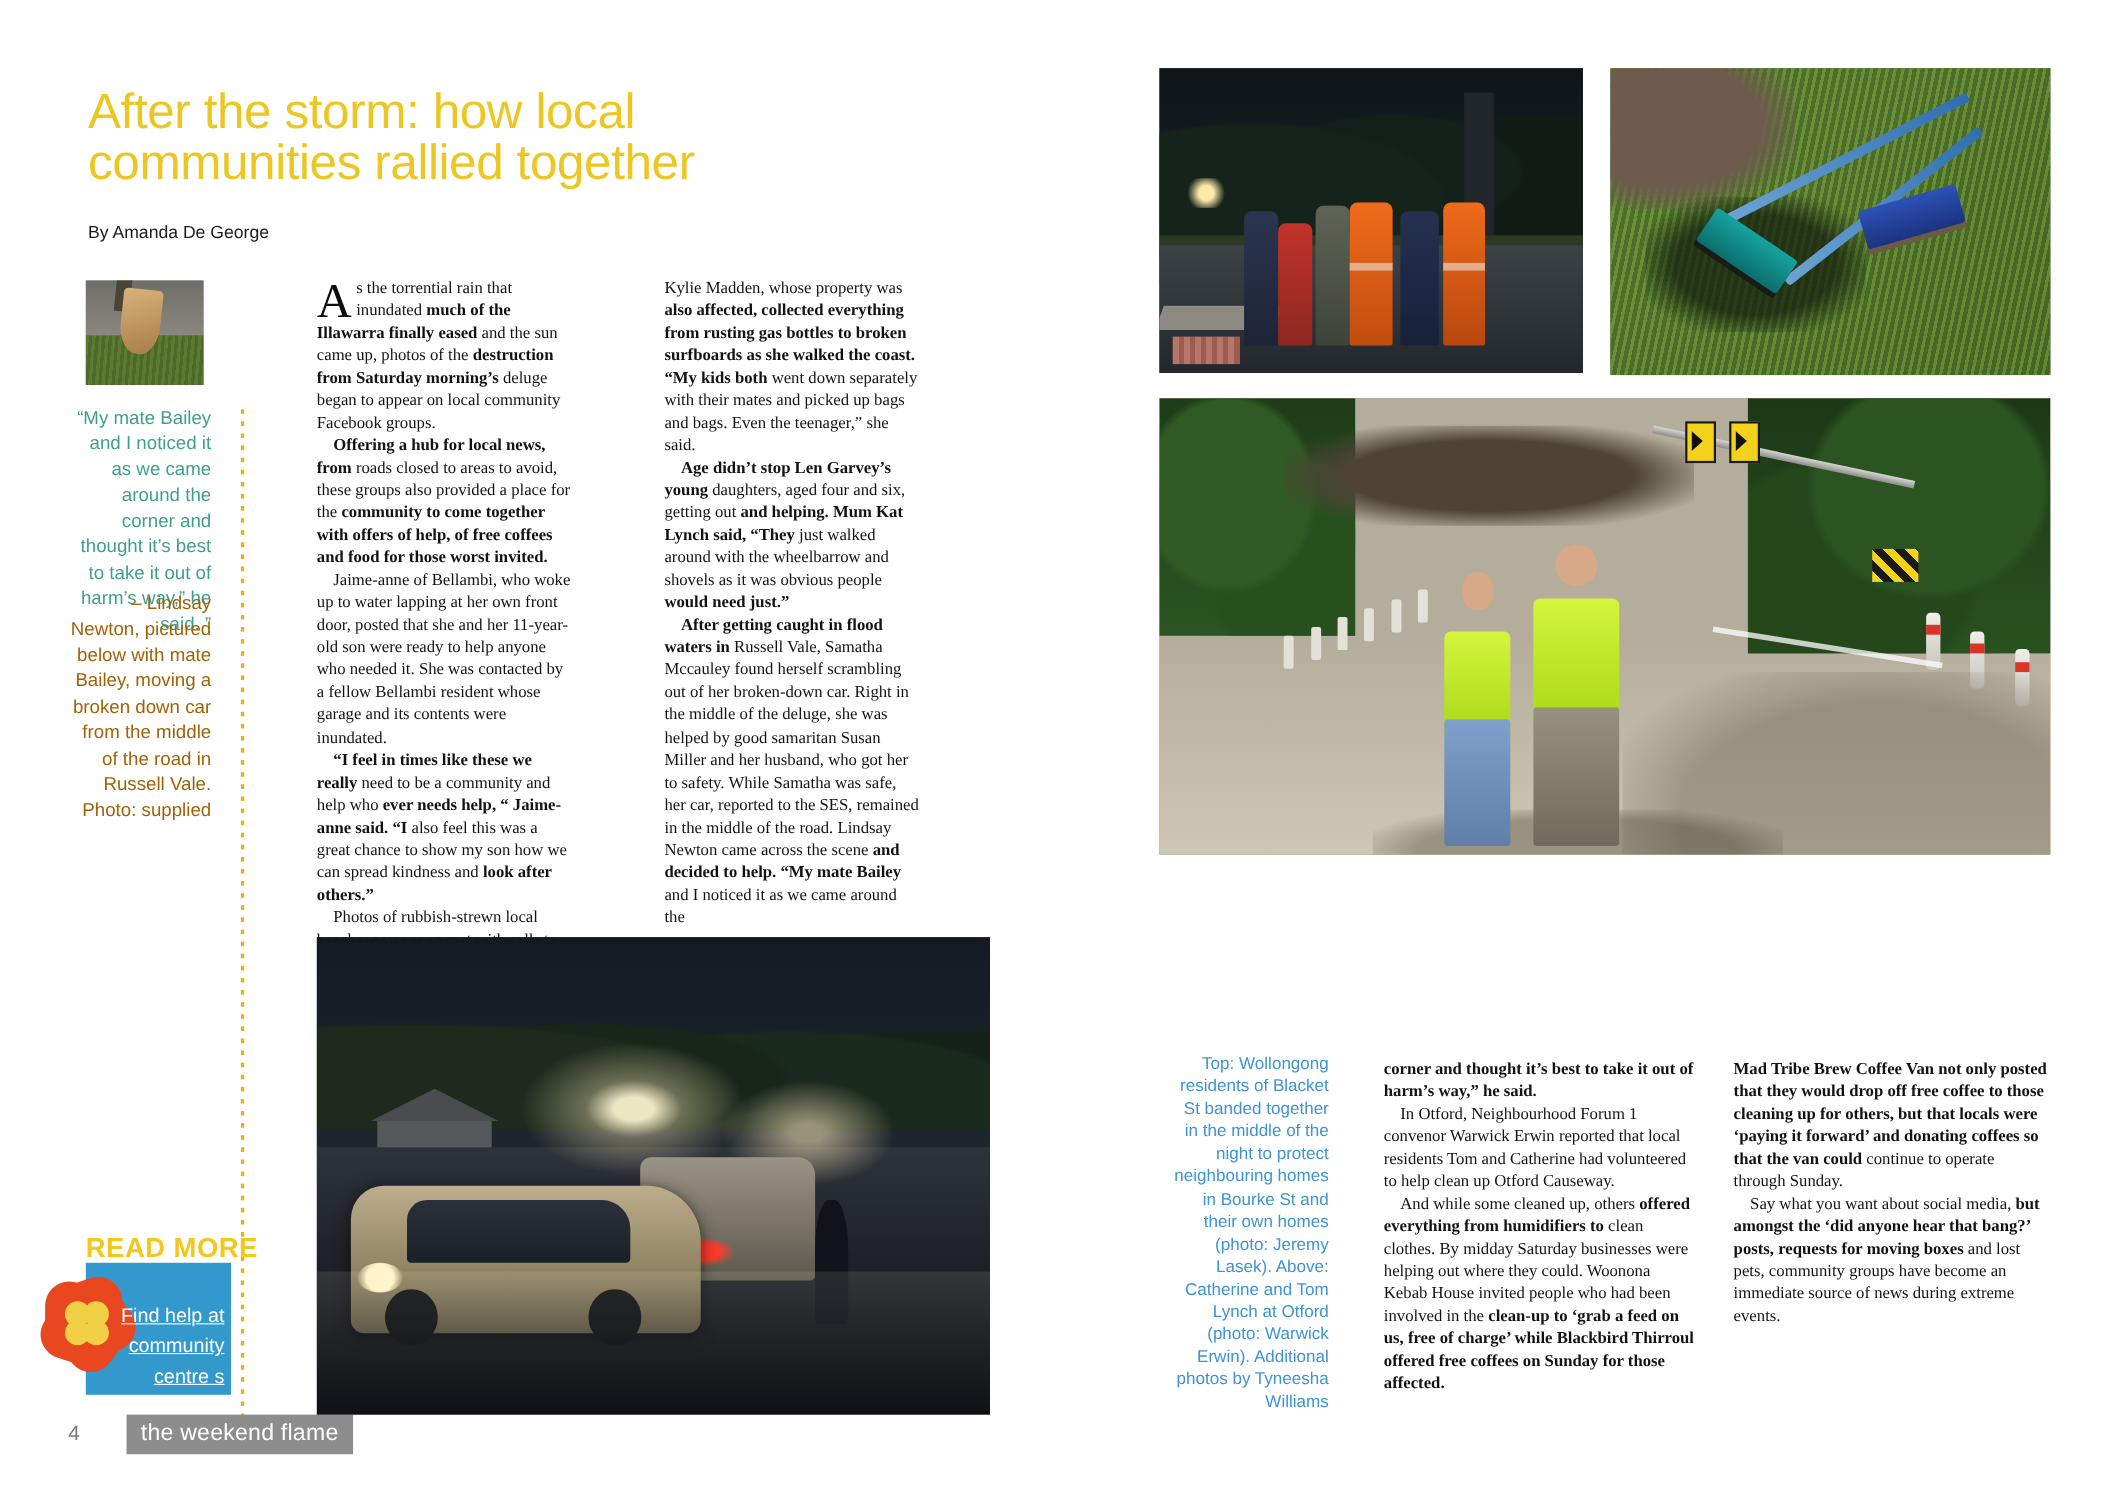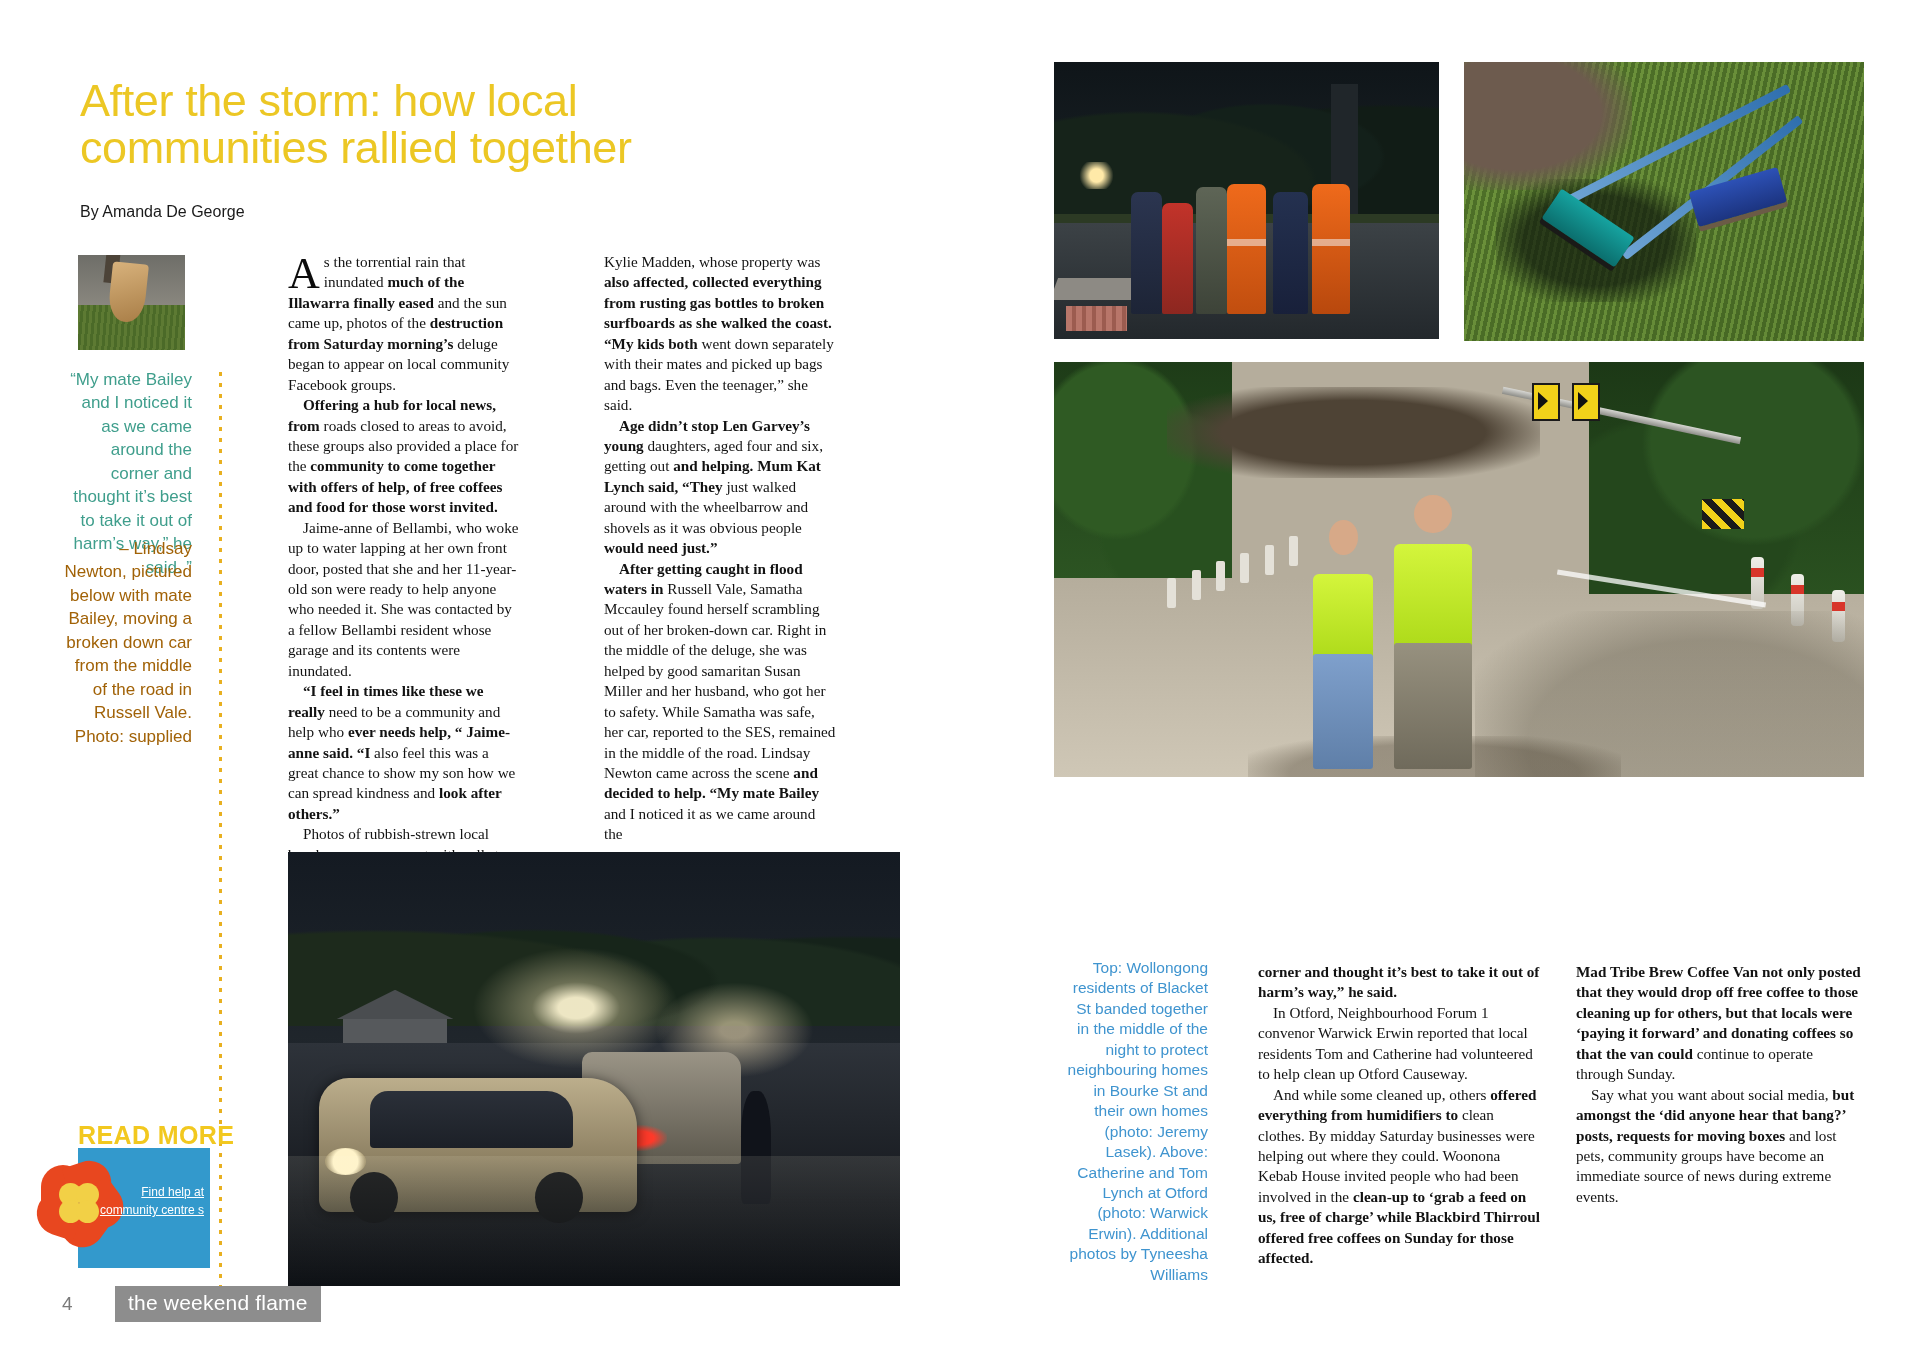--- a/index.html
+++ b/index.html
@@ -137,21 +137,21 @@
     width: 132px;
     height: 120px;
     background: #3399cc;
   }
   .readmore-link {
     position: absolute;
     left: 86px;
     top: 1183px;
     width: 118px;
     color: #ffffff;
-    font-size: 12px;
+    font-size: 18px;
     line-height: 1.52;
     text-align: right;
     text-decoration: underline;
   }
   .flower {
     position: absolute;
     left: 36px;
     top: 1160px;
     width: 86px;
     height: 86px;

